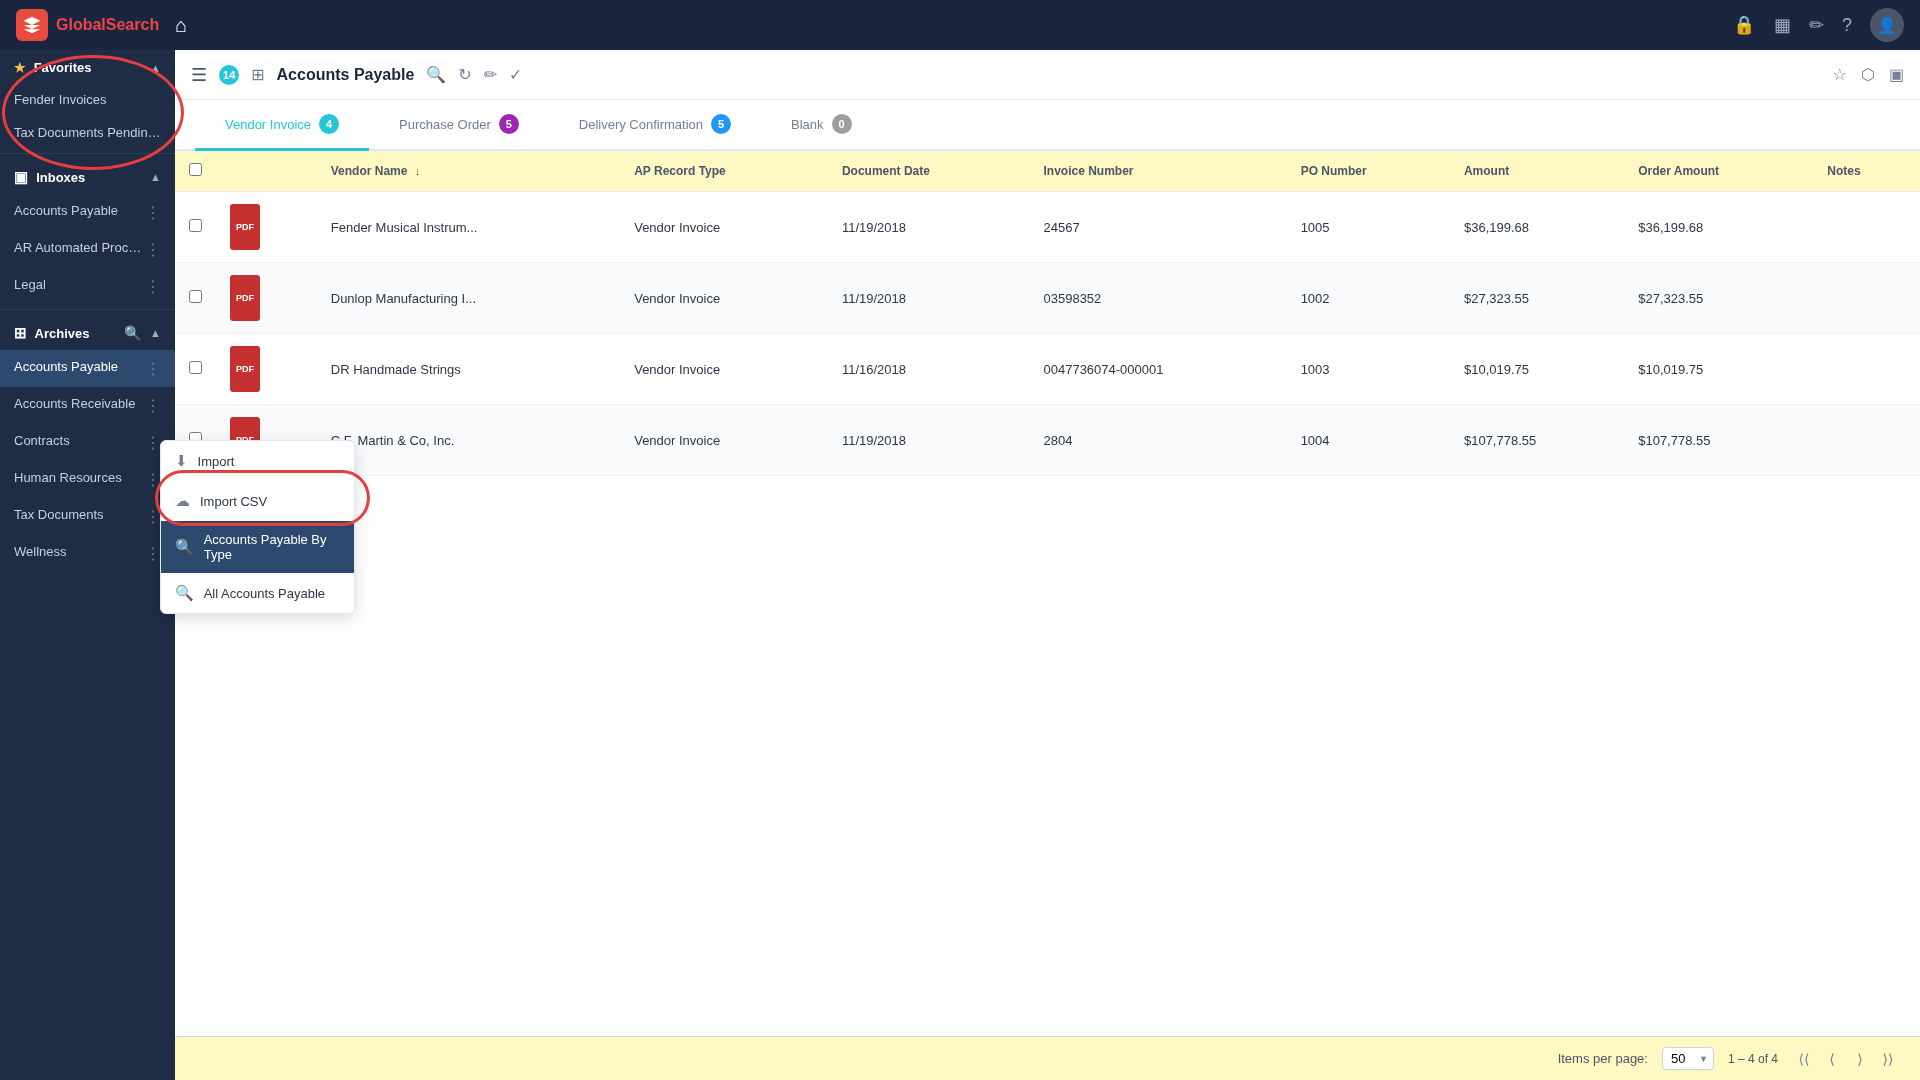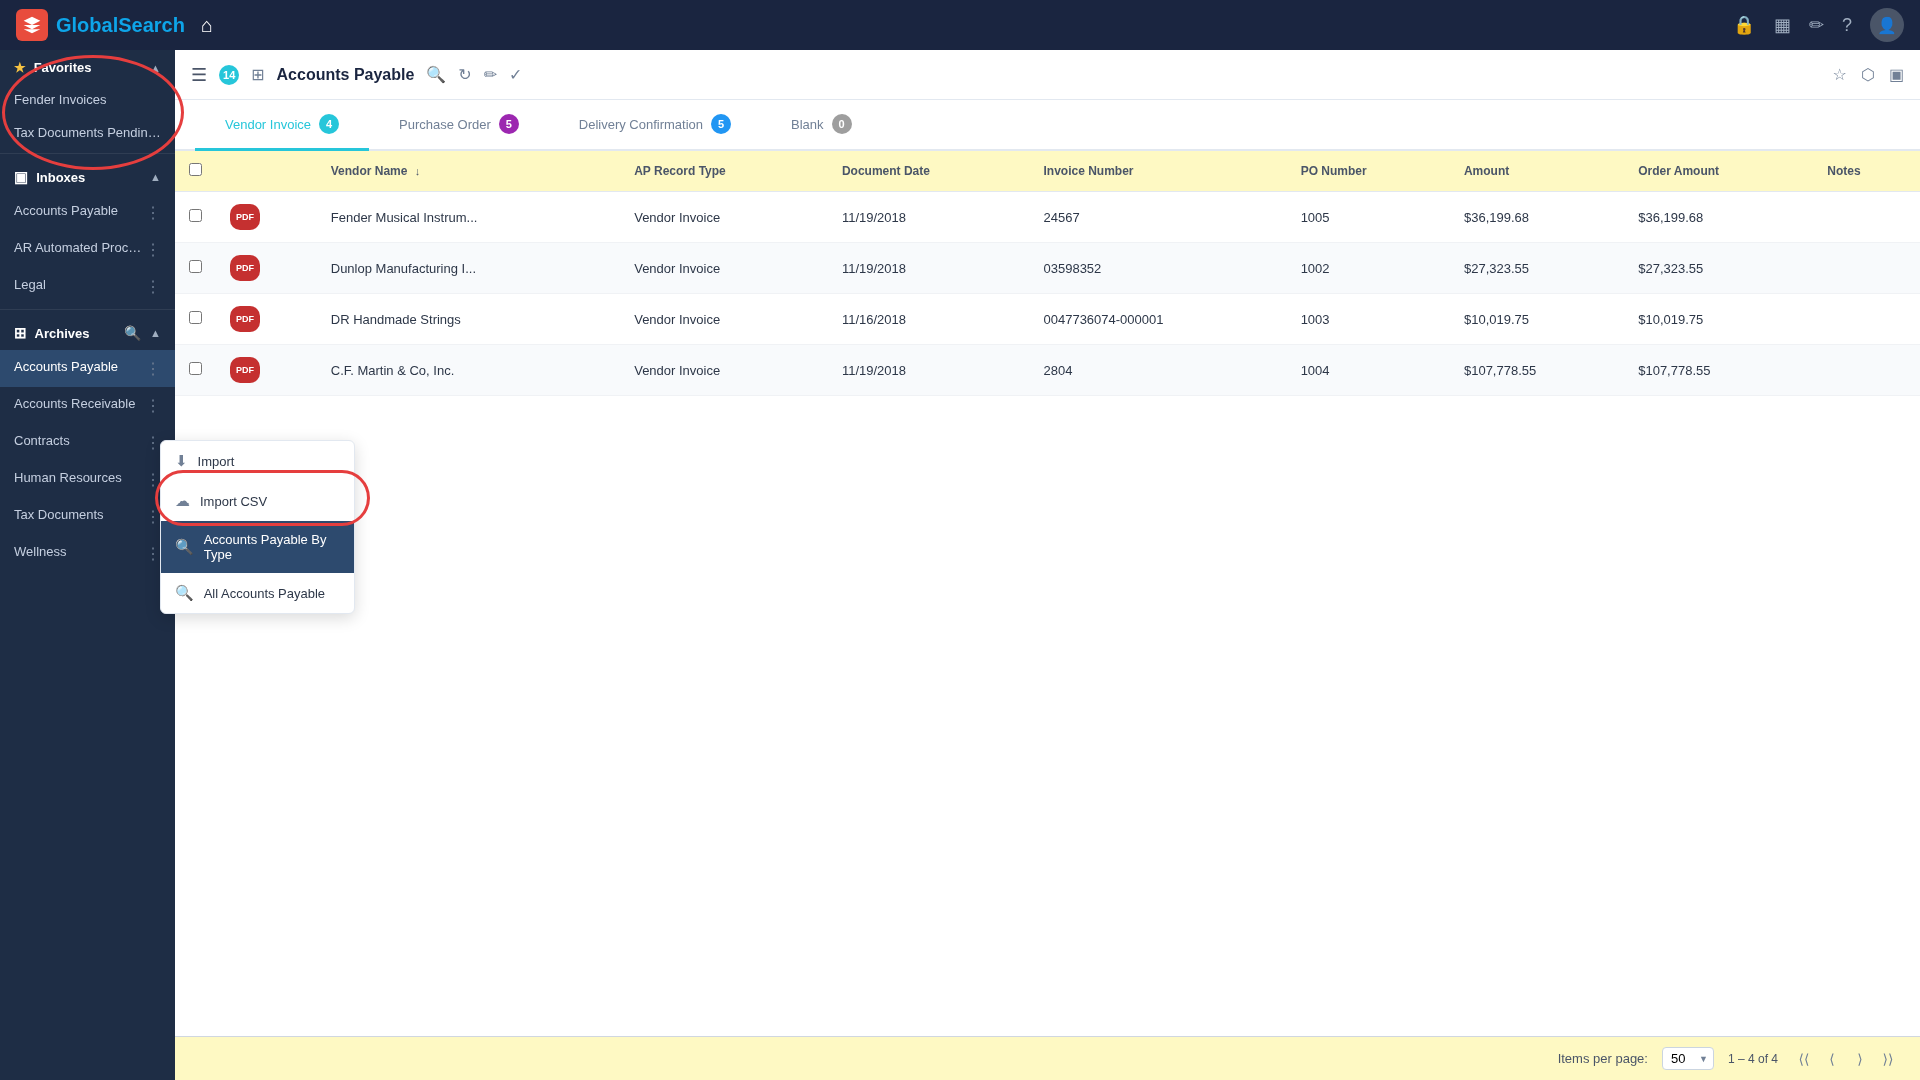--- a/index.html
+++ b/index.html
@@ -13,21 +13,21 @@
       align-items: center;
       padding: 0 16px;
       flex-shrink: 0;
       justify-content: space-between;
     }
     .top-nav-left { display: flex; align-items: center; gap: 16px; }
     .top-nav-right { display: flex; align-items: center; gap: 18px; }
     .logo { display: flex; align-items: center; gap: 8px; }
     .logo-icon { width: 32px; height: 32px; background: #e84c3d; border-radius: 6px; display: flex; align-items: center; justify-content: center; }
     .logo-icon svg { width: 20px; height: 20px; fill: white; }
-    .logo-text { color: #0ea5e9; font-size: 20px; font-weight: 700; }
+    .logo-text { color: #ef4444; font-size: 16px; font-weight: 700; }
     .nav-icon { color: #a0aec0; font-size: 18px; cursor: pointer; }
     .home-icon { color: white; font-size: 20px; cursor: pointer; }
     .avatar { width: 34px; height: 34px; border-radius: 50%; background: #4a5568; display: flex; align-items: center; justify-content: center; color: white; font-size: 16px; cursor: pointer; }
 
     
     .main-layout { display: flex; flex: 1; overflow: hidden; }
 
     
     .sidebar {
       width: 175px;
@@ -143,21 +143,21 @@
       font-size: 12px;
       font-weight: 600;
       color: #4a5568;
       border-bottom: 1px solid #e2e8f0;
       white-space: nowrap;
     }
     tbody tr { border-bottom: 1px solid #f0f2f5; }
     tbody tr:nth-child(even) { background: #f8fafc; }
     tbody td { padding: 12px 14px; font-size: 13px; color: #2d3748; }
     .checkbox-col { width: 36px; }
-    .doc-thumb { width: 30px; height: 26px; background: #c53030; border-radius: 10px; display: flex; align-items: center; justify-content: center; font-size: 9px; color: white; font-weight: 700; }
+    .doc-thumb { width: 30px; height: 46px; background: #c53030; border-radius: 3px; display: flex; align-items: center; justify-content: center; font-size: 9px; color: white; font-weight: 700; }
 
     
     .bottom-bar {
       height: 44px;
       background: #fef9c3;
       display: flex;
       align-items: center;
       justify-content: flex-end;
       padding: 0 20px;
       gap: 14px;

